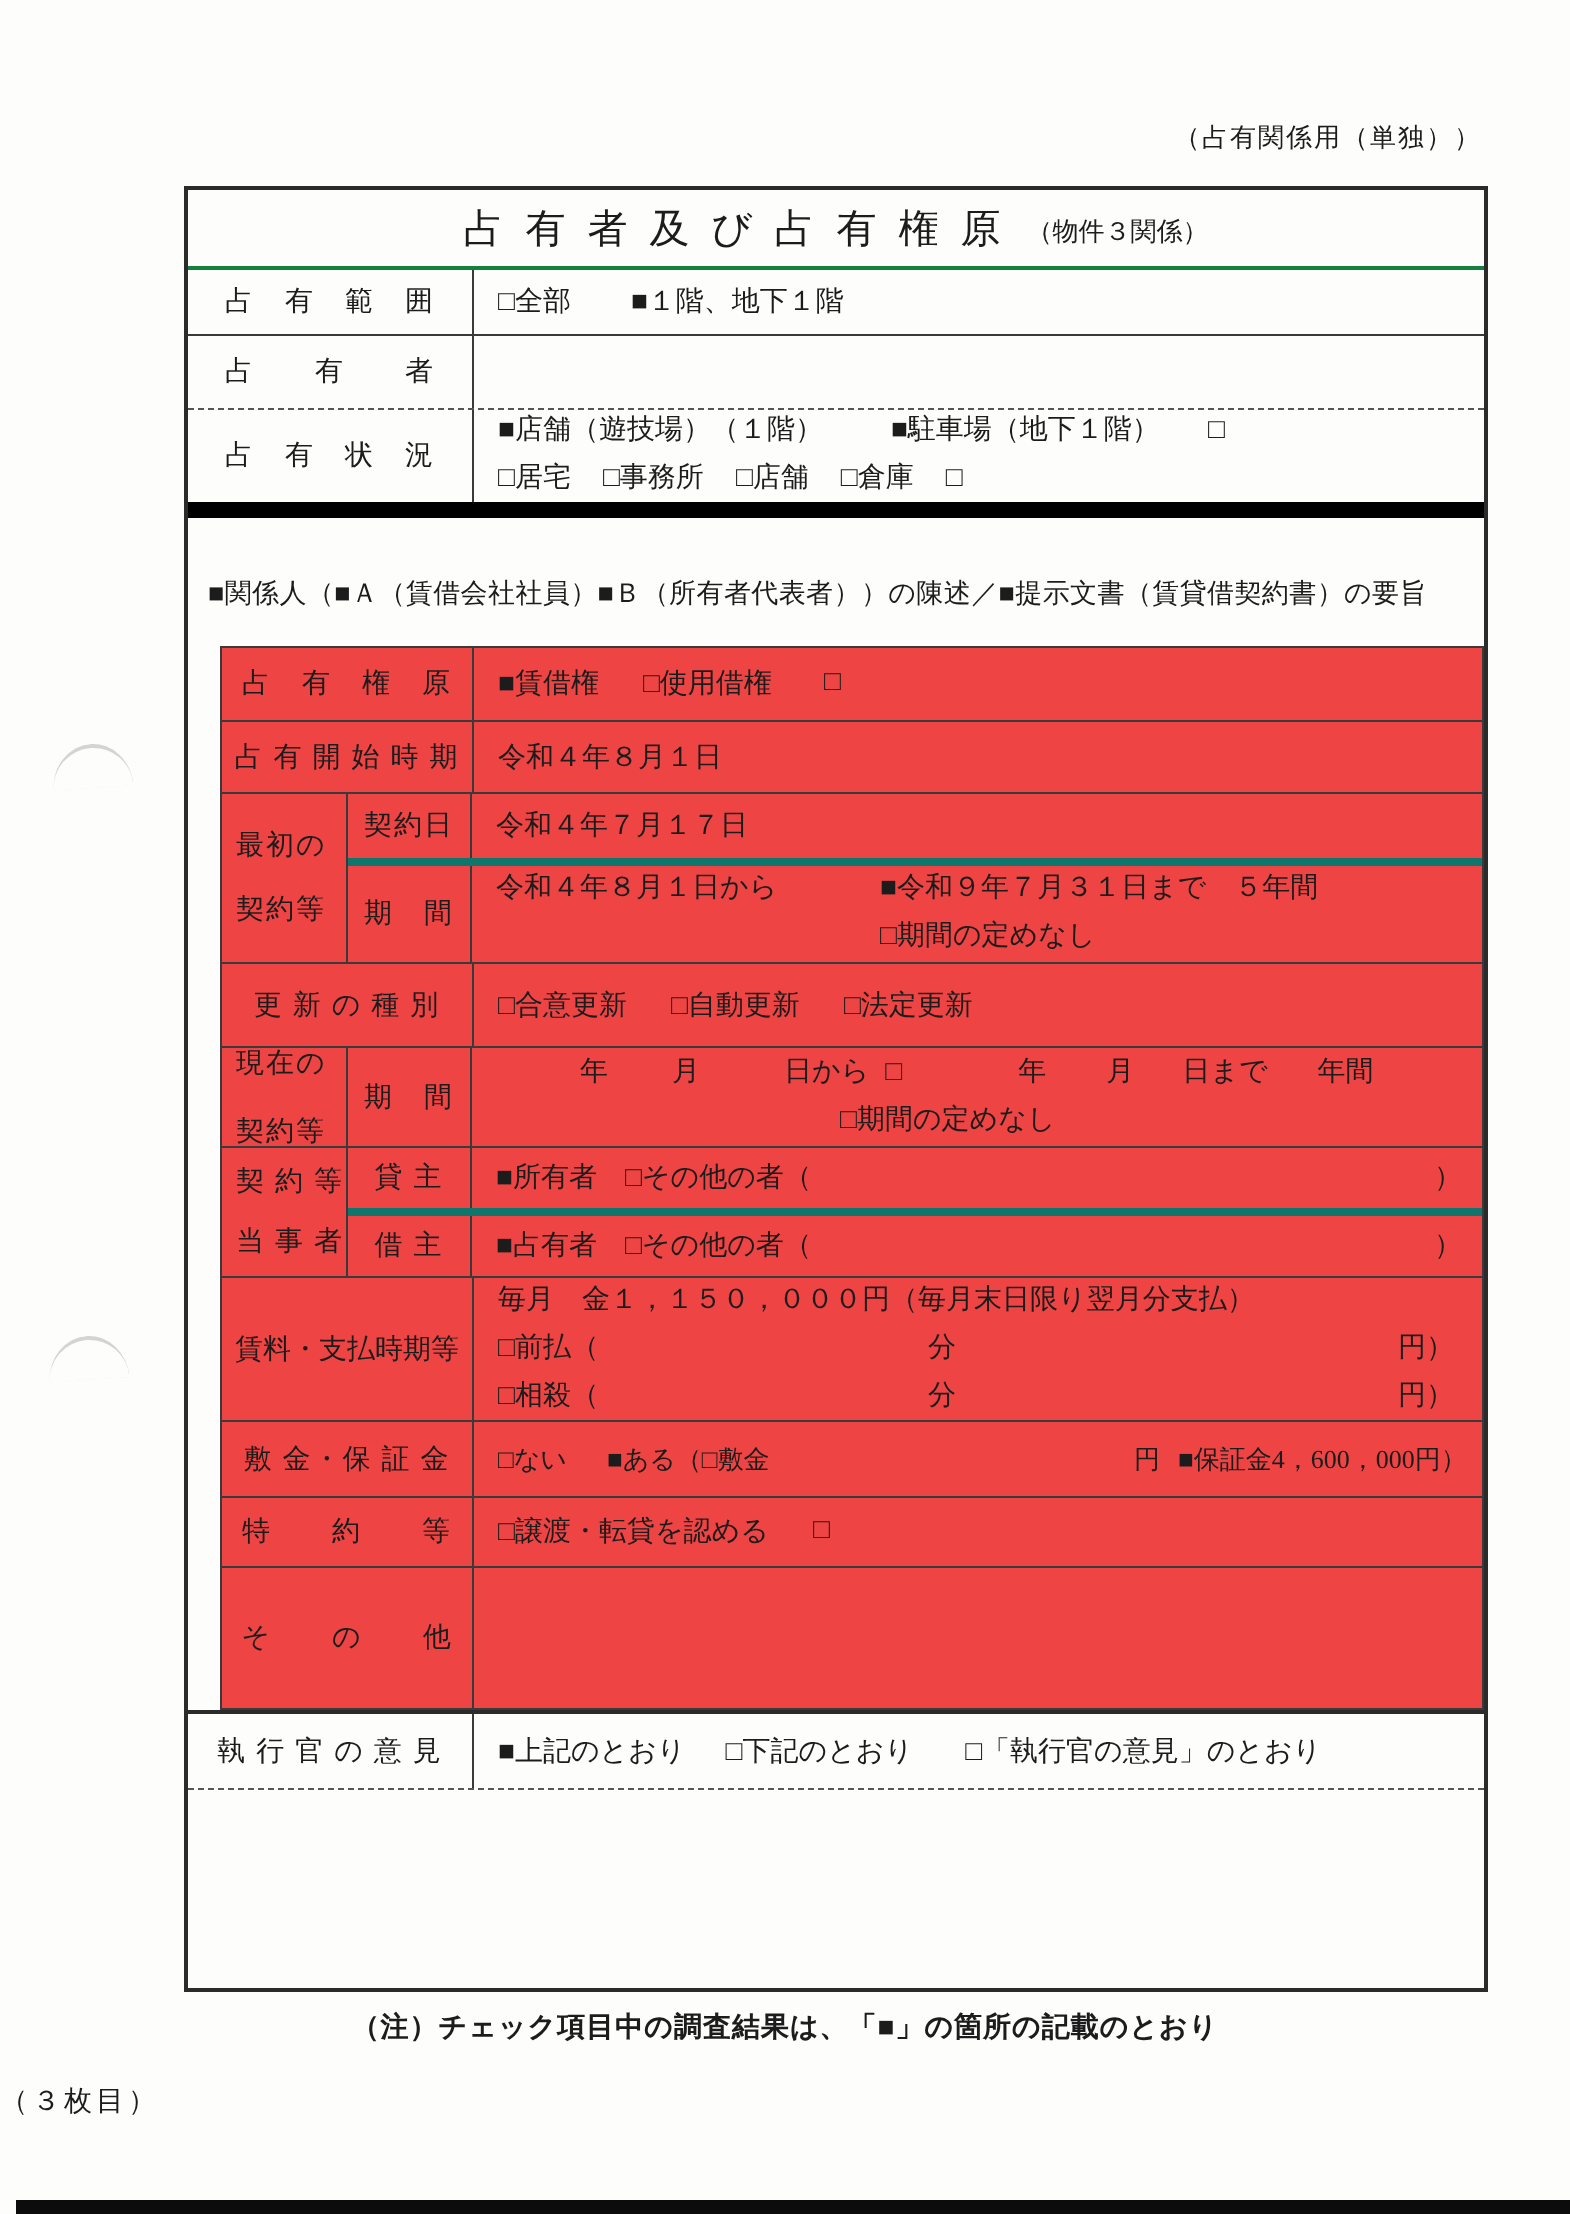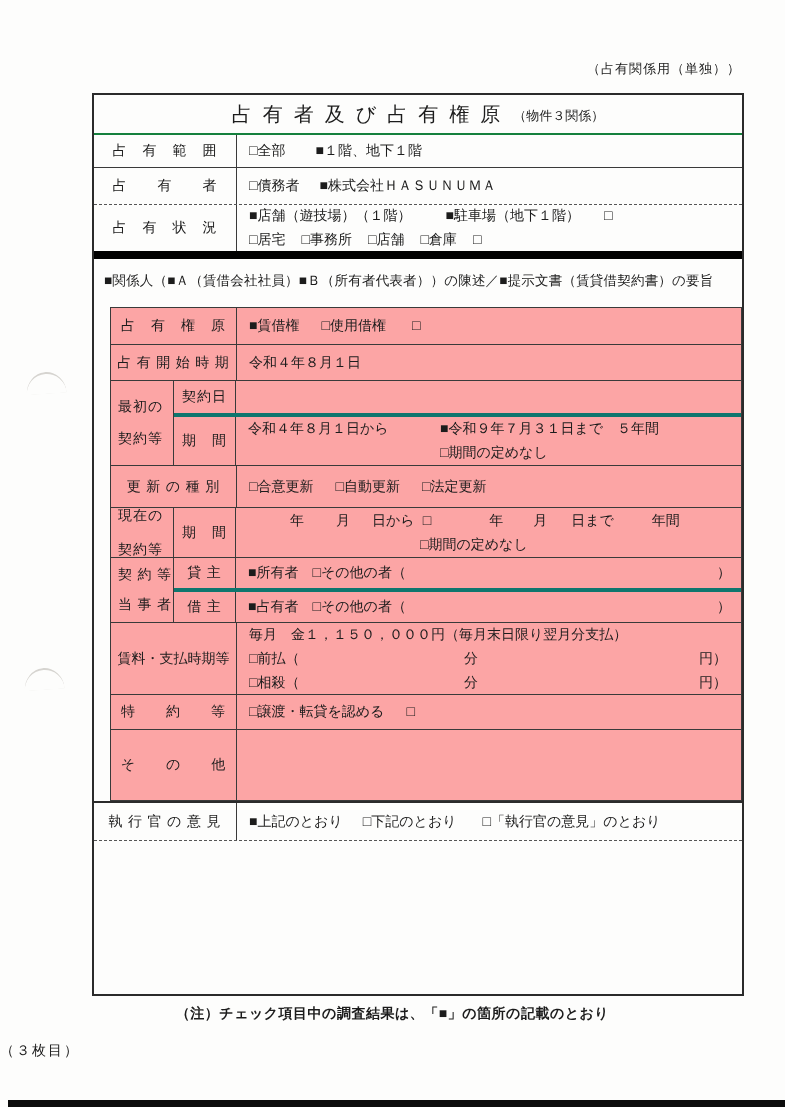--- a/index.html
+++ b/index.html
@@ -33,30 +33,30 @@
   .cell{flex:1;display:flex;align-items:center;padding-left:12px;box-sizing:border-box;position:relative;}
   .cell.col{flex-direction:column;align-items:stretch;justify-content:center;padding-left:12px;}
   .fx{display:flex;align-items:center;}
   .g16>*{margin-right:16px;} .g20>*{margin-right:20px;} .g22>*{margin-right:22px;} .g30>*{margin-right:30px;}
   .line{line-height:24px;position:relative;}
   .abs{position:absolute;top:0;}
   .right-paren{position:absolute;right:10px;top:50%;transform:translateY(-50%);}
   .full-row{display:flex;align-items:center;padding-left:10px;box-sizing:border-box;font-size:13.5px;letter-spacing:.2px;}
   
   .nested{margin:5px 0 0 16px;width:632px;border:1px solid #3a3a3a;box-sizing:border-box;
-    display:flex;flex-direction:column;background:#fca5a5;}
+    display:flex;flex-direction:column;background:#ef4444;}
   .grp-col{flex:1;display:flex;flex-direction:column;}
   .subrow{display:flex;flex:1;box-sizing:border-box;}
   .subrow.divided{border-bottom:4px solid #0f766e;}
   .two-line{flex-direction:column;justify-content:center;align-items:flex-start;padding-left:7px;}
   .two-line span{display:block;}
   .opinion-row{border-top:2px solid #2b2b2b;border-bottom:1px dashed #555;}
   .filler{flex:1;}
   
-  .h33{height:33px;} .h37{height:37px;} .h54{height:54px;} .h43{height:43px;}
+  .h33{height:33px;} .h37{height:37px;} .h54{height:54px;} .h43{height:43px;margin-top:16px;}
   .hn37{height:37px;} .hn36{height:36px;} .h85{height:85px;} .h35{height:35px;}
   .h50{height:50px;} .h42{height:42px;} .h65{height:65px;} .h30{height:30px;}
   .h72{height:72px;} .h38{height:38px;} .h70{height:70px;} .h40{height:40px;}
   
   .footer-note{position:absolute;left:0;width:100%;top:1005px;text-align:center;
     font-family:"Liberation Sans","DejaVu Sans",sans-serif;font-weight:bold;font-size:14px;letter-spacing:.5px;}
   .page-label{position:absolute;left:0;width:100%;top:1042px;text-align:left;font-size:14px;letter-spacing:2px;}
   .scan-bar{position:absolute;left:8px;right:0;top:1100px;height:7px;background:#0c0c0c;}
   .arc{position:absolute;width:40px;height:20px;border-top:2px solid #d6d4d0;border-radius:50% 50% 0 0/100% 100% 0 0;}
   .arc1{left:26px;top:372px;transform:rotate(-4deg);}
@@ -81,24 +81,20 @@
   <div class="row h33">
     <div class="lbl w-outer">占　有　範　囲</div>
     <div class="cell fx g30">
       <span>□全部</span>
       <span>■１階、地下１階</span>
     </div>
   </div>
 
   <div class="row h37 dashed">
     <div class="lbl w-outer">占　　有　　者</div>
-    <div class="cell fx g20">
-      <span>□債務者</span>
-      <span>■株式会社ＨＡＳＵＮＵＭＡ</span>
-    </div>
   </div>
 
   <div class="row h54" style="border-bottom:8px solid #000000;">
     <div class="lbl w-outer">占　有　状　況</div>
     <div class="cell col">
       <div class="line fx">
         <span style="margin-right:34px">■店舗（遊技場）（１階）</span>
         <span style="margin-right:24px">■駐車場（地下１階）</span>
         <span>□</span>
       </div>
@@ -135,20 +131,23 @@
     </div>
 
     <div class="row h85">
       <div class="lbl w-grp1 two-line" style="gap:14px;">
         <span>最初の</span>
         <span>契約等</span>
       </div>
       <div class="grp-col">
         <div class="subrow divided h35">
           <div class="lbl w-grp2">契約日</div>
+          <div class="cell">
+            <span>令和４年７月１７日</span>
+          </div>
         </div>
         <div class="subrow h50">
           <div class="lbl w-grp2">期　間</div>
           <div class="cell col">
             <div class="line">
               <span>令和４年８月１日から</span>
               <span class="abs" style="left:192px">■令和９年７月３１日まで　５年間</span>
             </div>
             <div class="line" style="padding-left:192px">
               <span>□期間の定めなし</span>
@@ -172,26 +171,26 @@
         <span>現在の</span>
         <span>契約等</span>
       </div>
       <div class="grp-col">
         <div class="subrow h50">
           <div class="lbl w-grp2">期　間</div>
           <div class="cell col">
             <div class="line fx">
               <span style="margin-left:42px">年</span>
               <span style="margin-left:32px">月</span>
-              <span style="margin-left:22px">日から</span>
+              <span style="margin-left:42px">日から</span>
               <span style="margin-left:8px">□</span>
               <span style="margin-left:58px">年</span>
               <span style="margin-left:30px">月</span>
               <span style="margin-left:24px">日まで</span>
-              <span style="margin-left:38px">年間</span>
+              <span style="margin-left:25px">年間</span>
             </div>
             <div class="line" style="padding-left:172px">
               <span>□期間の定めなし</span>
             </div>
           </div>
         </div>
       </div>
     </div>
 
     <div class="row h65">
@@ -229,20 +228,29 @@
           <span class="abs" style="right:14px">円）</span>
         </div>
         <div class="line">
           <span>□相殺（</span>
           <span class="abs" style="left:215px">分</span>
           <span class="abs" style="right:14px">円）</span>
         </div>
       </div>
     </div>
 
+    <div class="row h38">
+      <div class="lbl w-inner">敷 金・保 証 金</div>
+      <div class="cell fx small">
+        <span style="margin-right:20px">□ない</span>
+        <span>■ある（□敷金</span>
+        <span class="abs" style="left:330px;top:50%;transform:translateY(-50%);">円</span>
+        <span class="abs" style="left:352px;top:50%;transform:translateY(-50%);">■保証金4，600，000円）</span>
+      </div>
+    </div>
 
     <div class="row h35">
       <div class="lbl w-inner">特　　約　　等</div>
       <div class="cell fx g22">
         <span>□譲渡・転貸を認める</span>
         <span>□</span>
       </div>
     </div>
 
     <div class="row h70 nob">

